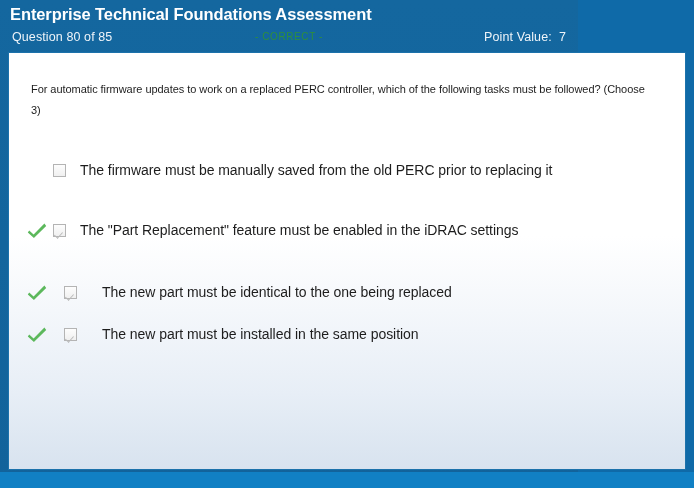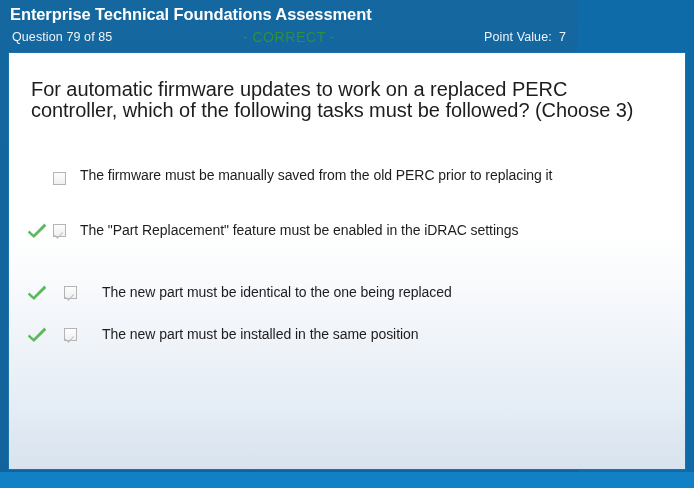--- a/index.html
+++ b/index.html
@@ -52,21 +52,21 @@
     font-size: 12.5px;
     color: #eef4f9;
     letter-spacing: 0.1px;
   }
   #result-indicator {
     position: absolute;
     left: 0;
     right: 0;
     top: 0;
     text-align: center;
-    font-size: 14px;
+    font-size: 10px;
     color: #2f8f3c;
     letter-spacing: 0.6px;
   }
   #point-value {
     position: absolute;
     right: 12px;
     top: 0;
     font-size: 12.5px;
     color: #eef4f9;
     letter-spacing: 0.1px;
@@ -84,21 +84,21 @@
     border: 1px solid #1c72ab;
     background: linear-gradient(180deg,
         #ffffff 0%,
         #ffffff 44%,
         #f4f7fb 62%,
         #e7eef6 82%,
         #d8e3ef 100%);
     overflow: hidden;
   }
   #question-text {
-    font-size: 20px;
+    font-size: 11px;
     color: #1d1d1d;
     line-height: 21px;
     padding: 26px 40px 0 22px;
     letter-spacing: -0.05px;
   }
 
   
   #options-list {
     margin-top: 34px;
     padding: 0;
@@ -106,21 +106,20 @@
   .option-row {
     position: relative;
     min-height: 30px;
     padding-left: 18px;
     margin-bottom: 32px;
     display: flex;
     align-items: center;
   }
   .option-row.first-option {
     margin-bottom: 30px;
-    align-items: flex-end;
   }
   .option-row.tight {
     margin-bottom: 12px;
     gap: 11px;
   }
   .correct-mark {
     flex: 0 0 auto;
     width: 20px;
     height: 18px;
     margin-right: 6px;
@@ -169,21 +168,21 @@
 </style>
 </head>
 <body>
 
 <div id="quiz-window">
 
   <div id="header">
     <div id="assessment-title">Enterprise Technical Foundations Assessment</div>
 
     <div id="status-row">
-      <span id="question-counter">Question 79 of 85</span>
+      <span id="question-counter">Question 80 of 85</span>
       <span id="result-indicator">- CORRECT -</span>
       <span id="point-value">Point Value:  7</span>
     </div>
   </div>
 
   <div id="content-panel">
     <div id="question-text">For automatic firmware updates to work on a replaced PERC controller, which of the following tasks must be followed? (Choose 3)</div>
 
     <div id="options-list">
 

